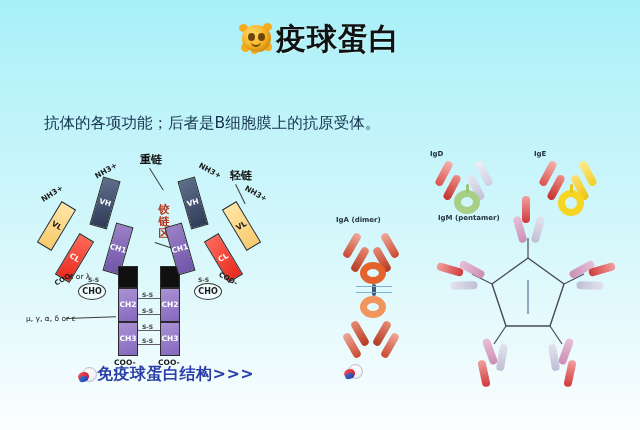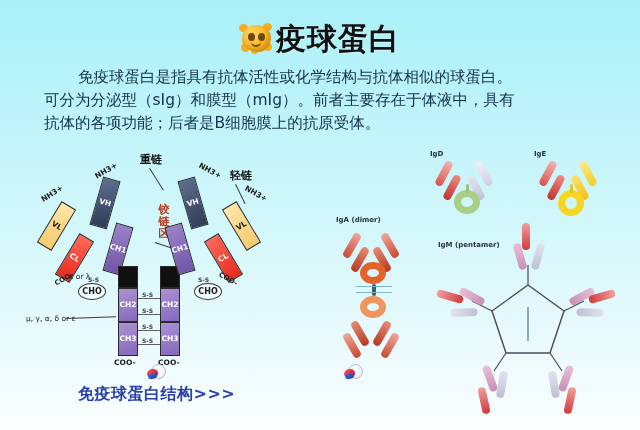--- a/index.html
+++ b/index.html
@@ -187,22 +187,20 @@
     border-style: solid;
     box-sizing: border-box;
   }
   .stem { position: absolute; width: 3px; border-radius: 2px; }
 
   
   .caption {
     position: absolute;
     display: flex;
     align-items: center;
-    gap: 5px;
-    flex-direction: column;
   }
   #caption-left  { left: 78px;  top: 364px; }
   #caption-right { left: 344px; top: 364px; }
   .cap-bullet {
     position: relative;
     width: 19px; height: 15px;
     flex: 0 0 auto;
   }
   .cap-bullet .b-white {
     position: absolute; left: 4px; top: 0px;
@@ -249,22 +247,22 @@
         <span class="spike s5"></span>
         <span class="blob"></span>
         <span class="eye eL"></span>
         <span class="eye eR"></span>
         <span class="mouth"></span>
       </span><span class="title-text">疫球蛋白</span>
     </div>
   </div>
 
   <div id="body-text">
-    <span class="indent"></span><span>免疫球蛋白是指具有抗体活性或化学结构与抗体相似的球蛋白。</span><br>
-    <span>可分为分泌型（sIg）和膜型（mIg）。前者主要存在于体液中，具有</span><br>
+    <span class="indent"></span><br>
+    <br>
     <span>抗体的各项功能；后者是B细胞膜上的抗原受体。</span>
   </div>
 
   <div id="left-panel" class="panel">
 
     <div class="cn-label" style="left:118px; top:6px;">重链</div>
     <div class="cn-label" style="left:208px; top:22px;">轻链</div>
     <div class="cn-label" style="left:135px; top:56px; width:14px; white-space:normal; text-align:center; color:#b5351b;">铰链区</div>
 
     <div class="leadline" style="left:128px; top:20px; width:26px; transform:rotate(58deg);"></div>
@@ -356,21 +354,21 @@
       <div style="position:absolute; left:26px; top:66px; width:36px; height:1px; background:#7fb2d0;"></div>
       <div style="position:absolute; left:26px; top:72px; width:36px; height:1px; background:#7fb2d0;"></div>
 
       <div class="fcring" style="left:30px; top:76px; width:26px; height:22px; border-width:7px; border-color:#f0955c; background:transparent;"></div>
       <div class="beadchain" style="left:26px; top:100px; background:linear-gradient(#e88a74,#b43a22); transform:rotate(-30deg);"></div>
       <div class="beadchain" style="left:18px; top:112px; background:linear-gradient(#f0a79a,#c94a32); transform:rotate(-30deg);"></div>
       <div class="beadchain" style="left:48px; top:100px; background:linear-gradient(#e88a74,#b43a22); transform:rotate(30deg);"></div>
       <div class="beadchain" style="left:56px; top:112px; background:linear-gradient(#f0a79a,#c94a32); transform:rotate(30deg);"></div>
     </div>
 
-    <div class="ig-fig" style="left:118px; top:70px; width:180px; height:140px;margin-top:27px;">
+    <div class="ig-fig" style="left:118px; top:70px; width:180px; height:140px;">
       <div class="ig-name" style="left:0px; top:-4px;">IgM (pentamer)</div>
 
       <svg width="180" height="140" style="position:absolute; left:0; top:0;">
         <polygon points="90,40 126,66 112,108 68,108 54,66" fill="none" stroke="#4a4a5a" stroke-width="1.4"></polygon>
         <line x1="90" y1="40" x2="90" y2="20" stroke="#4a4a5a" stroke-width="1.2"></line>
         <line x1="126" y1="66" x2="146" y2="56" stroke="#4a4a5a" stroke-width="1.2"></line>
         <line x1="112" y1="108" x2="124" y2="126" stroke="#4a4a5a" stroke-width="1.2"></line>
         <line x1="68" y1="108" x2="56" y2="126" stroke="#4a4a5a" stroke-width="1.2"></line>
         <line x1="54" y1="66" x2="34" y2="56" stroke="#4a4a5a" stroke-width="1.2"></line>
 

